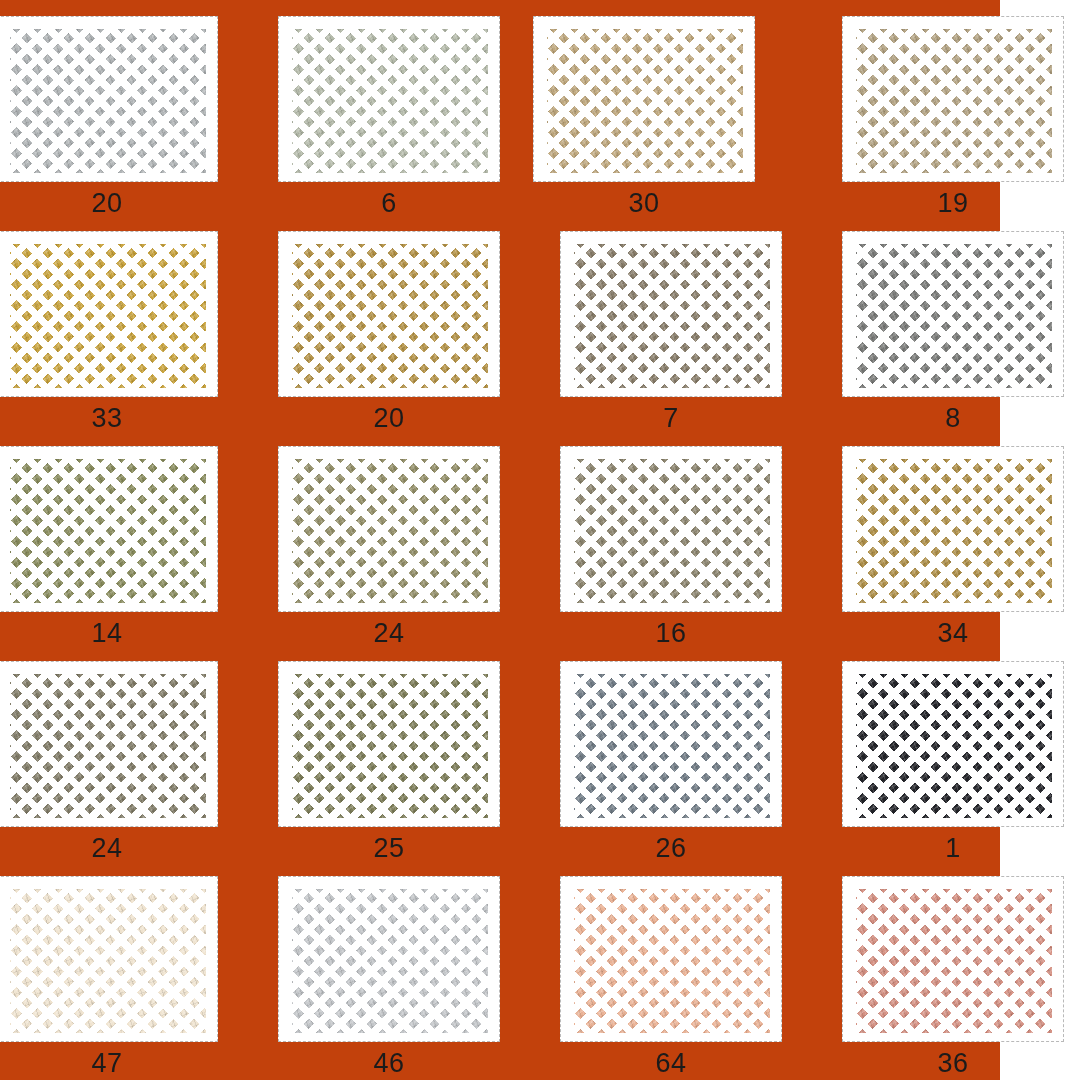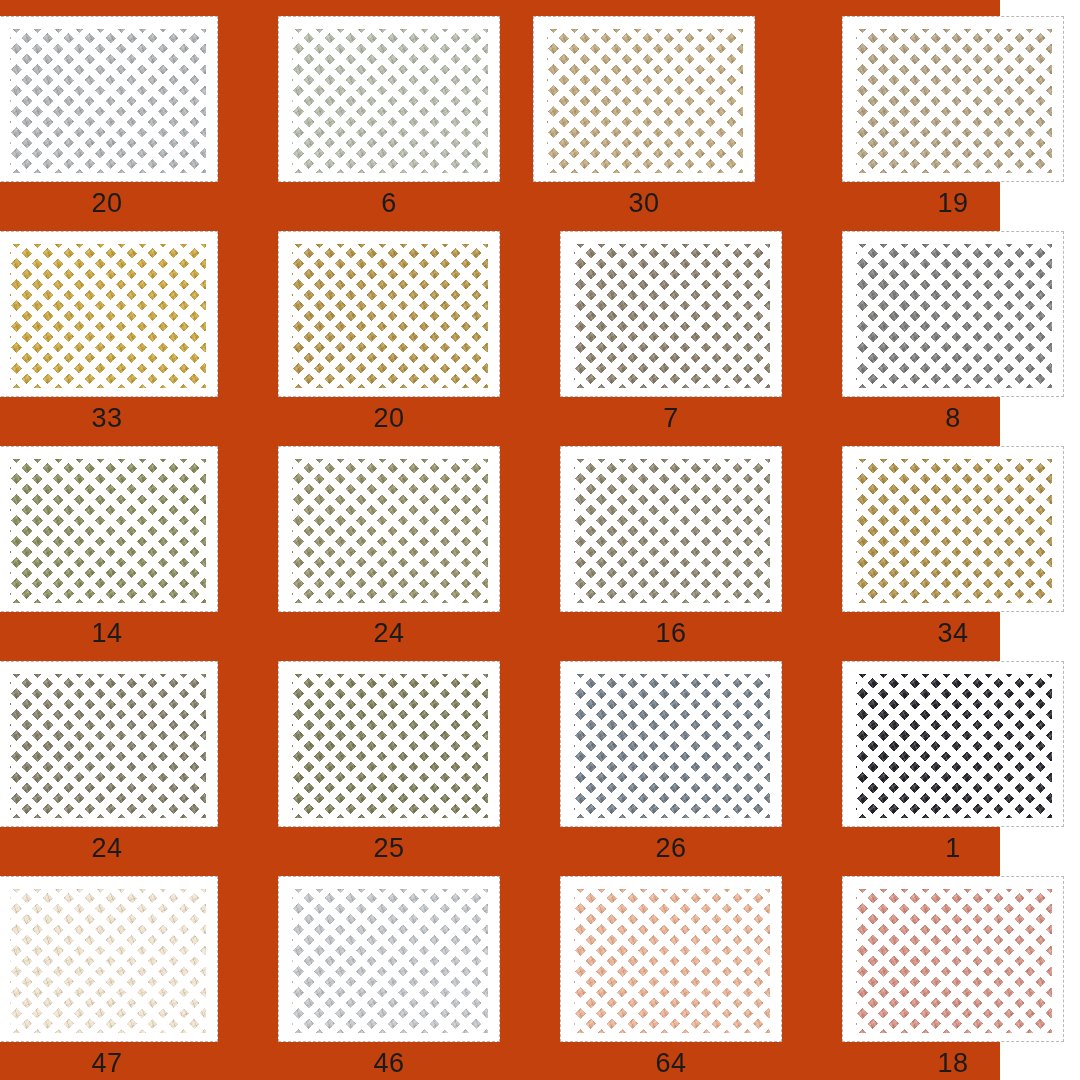--- a/index.html
+++ b/index.html
@@ -278,15 +278,15 @@
         </div>
       </div>
       <div class="swatch-label">64</div>
     </div>
     <div class="swatch-cell" style="left: 834px; top: 868px;">
       <div class="swatch-frame">
         <div class="swatch-fabric-wrap">
           <div class="swatch-fabric" title="dusty-rose" style="background: rgb(213, 145, 131);"></div>
         </div>
       </div>
-      <div class="swatch-label">18</div>
+      <div class="swatch-label">36</div>
     </div>
   </div>
 
 </body></html>

